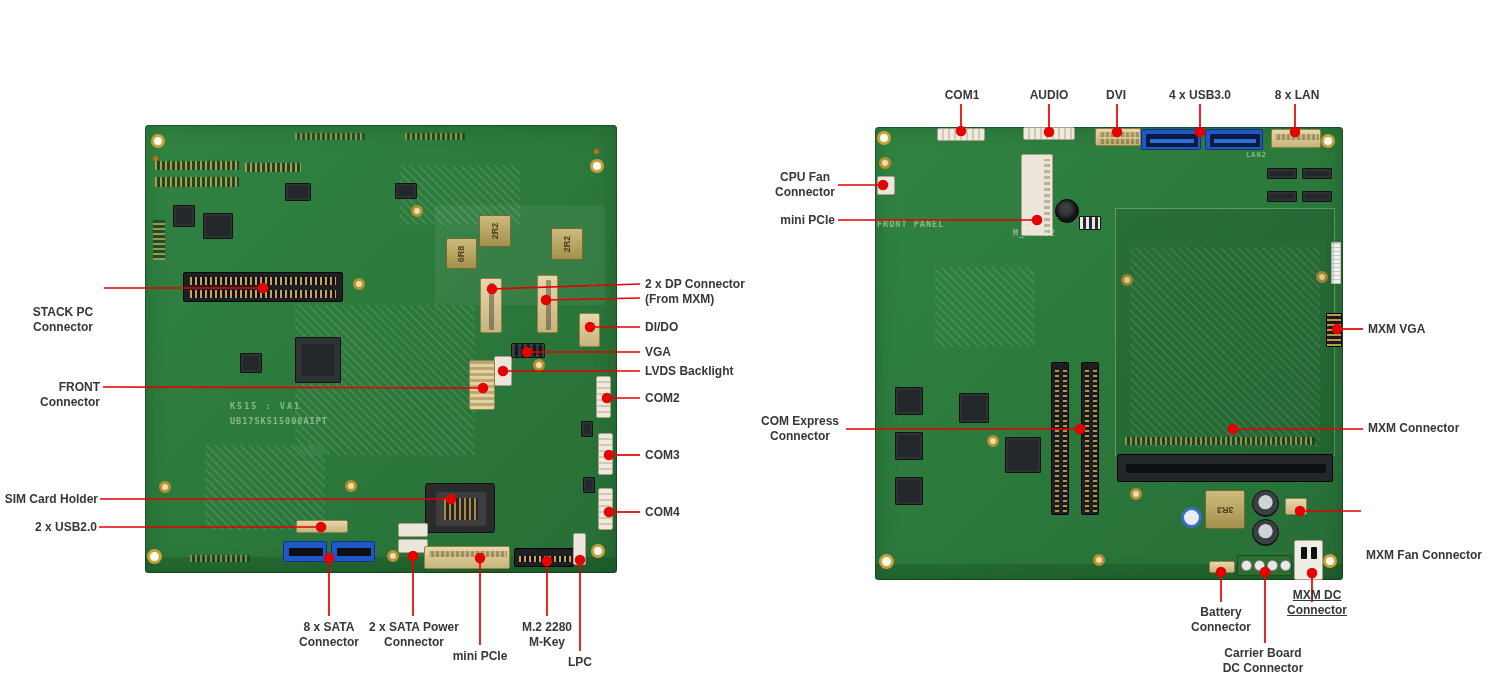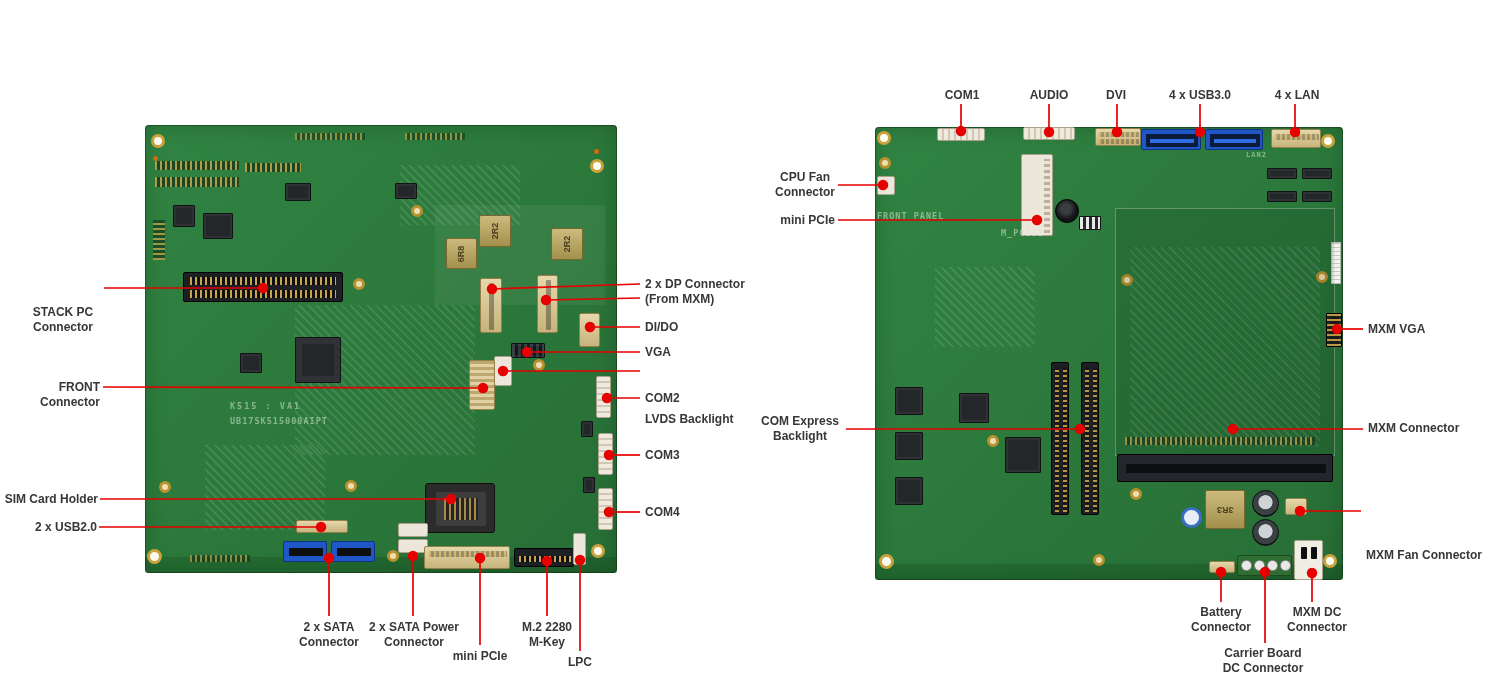--- a/index.html
+++ b/index.html
@@ -211,22 +211,22 @@
     </div>
     <div class="cmp tan" style="left:334px;top:434px;width:26px;height:12px;"></div>
     <div class="cmp" style="left:362px;top:428px;width:55px;height:21px;background:#2f6d33;border:1px solid #1c4a20;border-radius:2px;">
       <div class="cmp" style="left:3px;top:4px;width:11px;height:11px;border-radius:50%;background:radial-gradient(circle,#e8e8e8 0 55%,#8a8a8a 60%);"></div>
       <div class="cmp" style="left:16px;top:4px;width:11px;height:11px;border-radius:50%;background:radial-gradient(circle,#e8e8e8 0 55%,#8a8a8a 60%);"></div>
       <div class="cmp" style="left:29px;top:4px;width:11px;height:11px;border-radius:50%;background:radial-gradient(circle,#e8e8e8 0 55%,#8a8a8a 60%);"></div>
       <div class="cmp" style="left:42px;top:4px;width:11px;height:11px;border-radius:50%;background:radial-gradient(circle,#e8e8e8 0 55%,#8a8a8a 60%);"></div>
     </div>
     <div class="cmp ic" style="left:451px;top:186px;width:16px;height:34px;background:repeating-linear-gradient(0deg,#b8963f 0 2px,#17191b 2px 5px);border:1px solid #000;"></div>
 
-    <div class="silk" style="left:2px;top:84px;letter-spacing:1px;">FRONT PANEL</div>
-    <div class="silk" style="left:126px;top:101px;letter-spacing:1px;">M_PCIE2</div>
+    <div class="silk" style="left:2px;top:92px;letter-spacing:1px;">FRONT PANEL</div>
+    <div class="silk" style="left:138px;top:101px;letter-spacing:1px;">M_PCIE2</div>
     <div class="silk" style="left:371px;top:24px;font-size:7px;letter-spacing:1px;">LAN2</div>
   </div>
 
   <svg id="leaders" width="1488" height="700" viewBox="0 0 1488 700">
     <g stroke="#e60000" stroke-width="1.7" fill="#e60000">
       <g>
           <line x1="104" y1="288" x2="263" y2="288"></line>
           <circle cx="263" cy="288" r="4.4"></circle>
         </g>
       <g>
@@ -354,46 +354,46 @@
 
   <div class="lbl lbl-c" style="left:13px;top:273px;width:100px;margin-top:32px;">STACK PC
 Connector</div>
   <div class="lbl lbl-r" style="left:0px;top:380px;width:100px;">FRONT Connector</div>
   <div class="lbl lbl-r" style="left:0px;top:492px;width:98px;">SIM Card Holder</div>
   <div class="lbl lbl-r" style="left:0px;top:520px;width:97px;">2 x USB2.0</div>
   <div class="lbl lbl-l" style="left:645px;top:277px;width:130px;">2 x DP Connector
 (From MXM)</div>
   <div class="lbl lbl-l" style="left:645px;top:320px;width:80px;">DI/DO</div>
   <div class="lbl lbl-l" style="left:645px;top:345px;width:80px;">VGA</div>
-  <div class="lbl lbl-l" style="left:645px;top:364px;width:110px;margin-top:48px;">LVDS Backlight</div>
+  <div class="lbl lbl-l" style="left:645px;top:364px;width:110px;">LVDS Backlight</div>
   <div class="lbl lbl-l" style="left:645px;top:391px;width:80px;">COM2</div>
   <div class="lbl lbl-l" style="left:645px;top:448px;width:80px;">COM3</div>
   <div class="lbl lbl-l" style="left:645px;top:505px;width:80px;">COM4</div>
-  <div class="lbl lbl-c" style="left:269px;top:620px;width:120px;">2 x SATA
+  <div class="lbl lbl-c" style="left:269px;top:620px;width:120px;">8 x SATA
 Connector</div>
   <div class="lbl lbl-c" style="left:344px;top:620px;width:140px;">2 x SATA Power
 Connector</div>
   <div class="lbl lbl-c" style="left:420px;top:649px;width:120px;">mini PCIe</div>
   <div class="lbl lbl-c" style="left:487px;top:620px;width:120px;">M.2 2280
 M-Key</div>
   <div class="lbl lbl-c" style="left:540px;top:655px;width:80px;">LPC</div>
 
   <div class="lbl lbl-c" style="left:912px;top:88px;width:100px;">COM1</div>
   <div class="lbl lbl-c" style="left:999px;top:88px;width:100px;">AUDIO</div>
   <div class="lbl lbl-c" style="left:1066px;top:88px;width:100px;">DVI</div>
   <div class="lbl lbl-c" style="left:1140px;top:88px;width:120px;">4 x USB3.0</div>
-  <div class="lbl lbl-c" style="left:1247px;top:88px;width:100px;">4 x LAN</div>
+  <div class="lbl lbl-c" style="left:1247px;top:88px;width:100px;">8 x LAN</div>
   <div class="lbl lbl-c" style="left:750px;top:170px;width:110px;">CPU Fan
 Connector</div>
   <div class="lbl lbl-r" style="left:735px;top:213px;width:100px;">mini PCIe</div>
   <div class="lbl lbl-c" style="left:740px;top:414px;width:120px;">COM Express
-Backlight</div>
+Connector</div>
   <div class="lbl lbl-l" style="left:1368px;top:322px;width:110px;">MXM VGA</div>
   <div class="lbl lbl-l" style="left:1368px;top:421px;width:118px;">MXM Connector</div>
   <div class="lbl lbl-l" style="left:1366px;top:504px;width:137px;margin-top:44px;">MXM Fan Connector</div>
   <div class="lbl lbl-c" style="left:1161px;top:605px;width:120px;">Battery
 Connector</div>
   <div class="lbl lbl-c" style="left:1193px;top:646px;width:140px;">Carrier Board
 DC Connector</div>
-  <div class="lbl lbl-c" style="left:1257px;top:605px;width:120px;">MXM DC
+  <div class="lbl lbl-c" style="left:1257px;top:588px;width:120px;text-decoration:underline;">MXM DC
 Connector</div>
 
 </div>
 
 </body></html>

